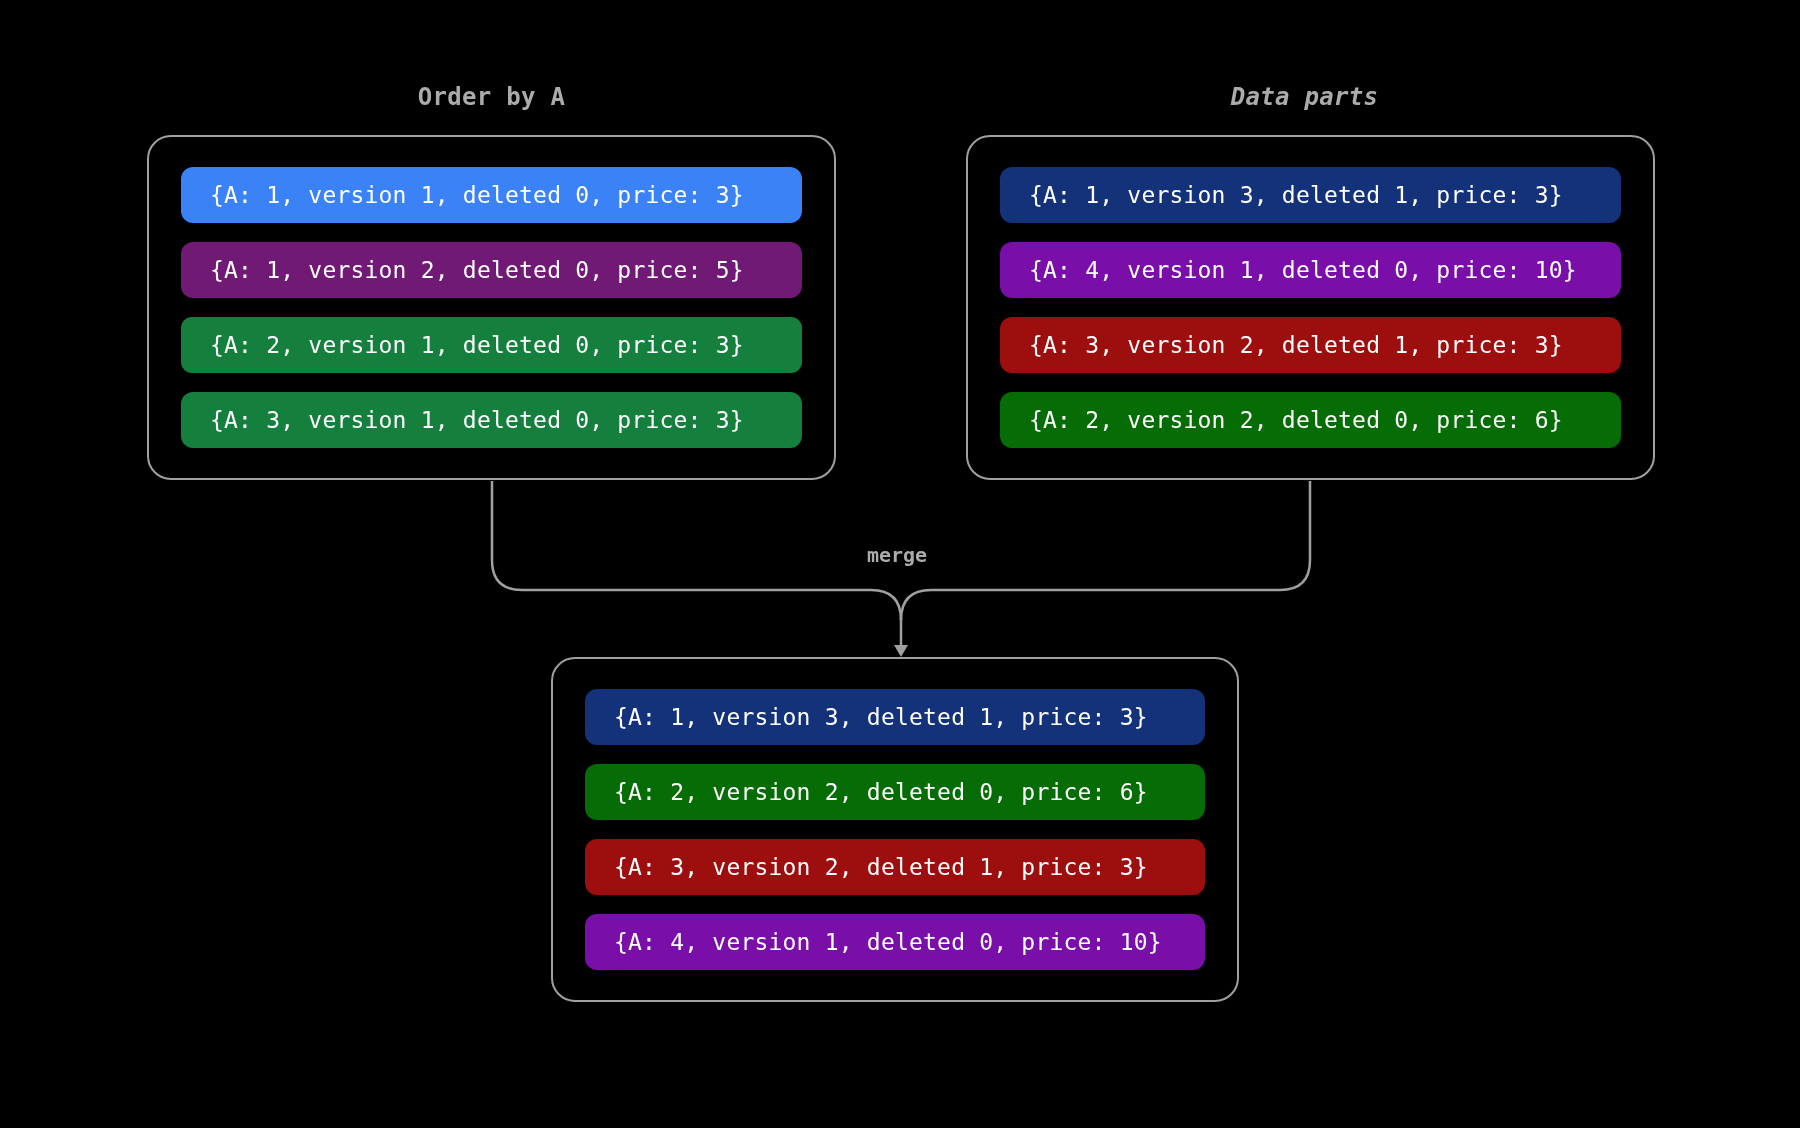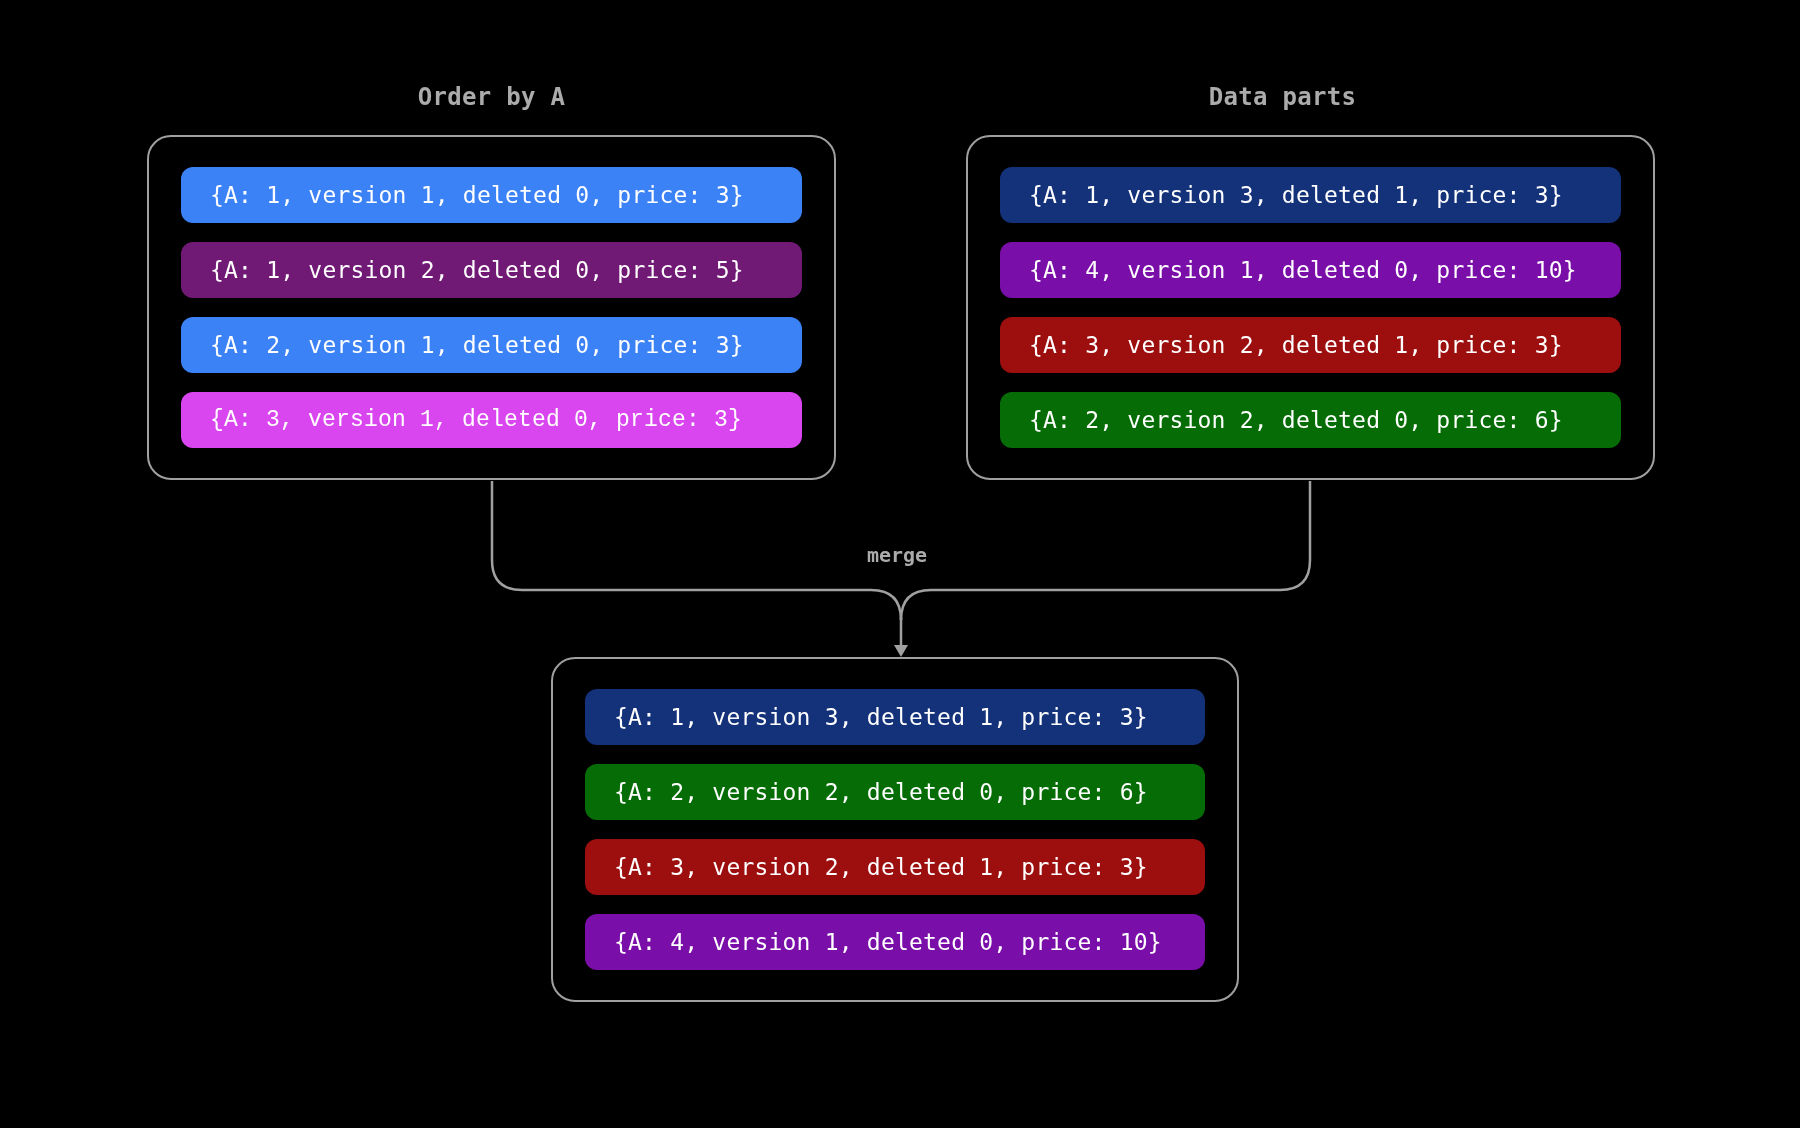--- a/index.html
+++ b/index.html
@@ -44,27 +44,27 @@
 <div class="canvas">
 
   <svg class="connector" width="1800" height="1128" viewBox="0 0 1800 1128">
     <path d="M492,481 L492,560 Q492,590 522,590 L871,590 Q901,590 901,620"></path>
     <path d="M1310,481 L1310,560 Q1310,590 1280,590 L931,590 Q901,590 901,620"></path>
     <path d="M901,618 L901,647"></path>
     <polygon points="894,645 908,645 901,657"></polygon>
   </svg>
 
   <div class="box-title" style="left:147px; width:689px;">Order by A</div>
-  <div class="box-title" style="left:938px; width:689px;">Data parts</div>
+  <div class="box-title" style="left:960px; width:689px;font-style:italic;">Data parts</div>
 
   <div class="group-box" style="left:147px; top:135px; width:689px;">
     <div class="record-row" style="background: #3b82f6;">{A: 1, version 1, deleted 0, price: 3}</div>
     <div class="record-row" style="background: #701a75;">{A: 1, version 2, deleted 0, price: 5}</div>
-    <div class="record-row" style="background: #3b82f6;">{A: 2, version 1, deleted 0, price: 3}</div>
-    <div class="record-row" style="background: #d946ef; font-family: Liberation Mono, monospace;">{A: 3, version 1, deleted 0, price: 3}</div>
+    <div class="record-row" style="background: #15803d; border-radius: 11px;">{A: 2, version 1, deleted 0, price: 3}</div>
+    <div class="record-row" style="background: #15803d;">{A: 3, version 1, deleted 0, price: 3}</div>
   </div>
 
   <div class="group-box" style="left:966px; top:135px; width:689px;">
     <div class="record-row" style="background: rgb(19, 50, 122);">{A: 1, version 3, deleted 1, price: 3}</div>
     <div class="record-row" style="background: rgb(122, 14, 168);">{A: 4, version 1, deleted 0, price: 10}</div>
     <div class="record-row" style="background: rgb(157, 14, 14);">{A: 3, version 2, deleted 1, price: 3}</div>
     <div class="record-row" style="background: rgb(6, 109, 6);">{A: 2, version 2, deleted 0, price: 6}</div>
   </div>
 
   <div class="merge-label">merge</div>

